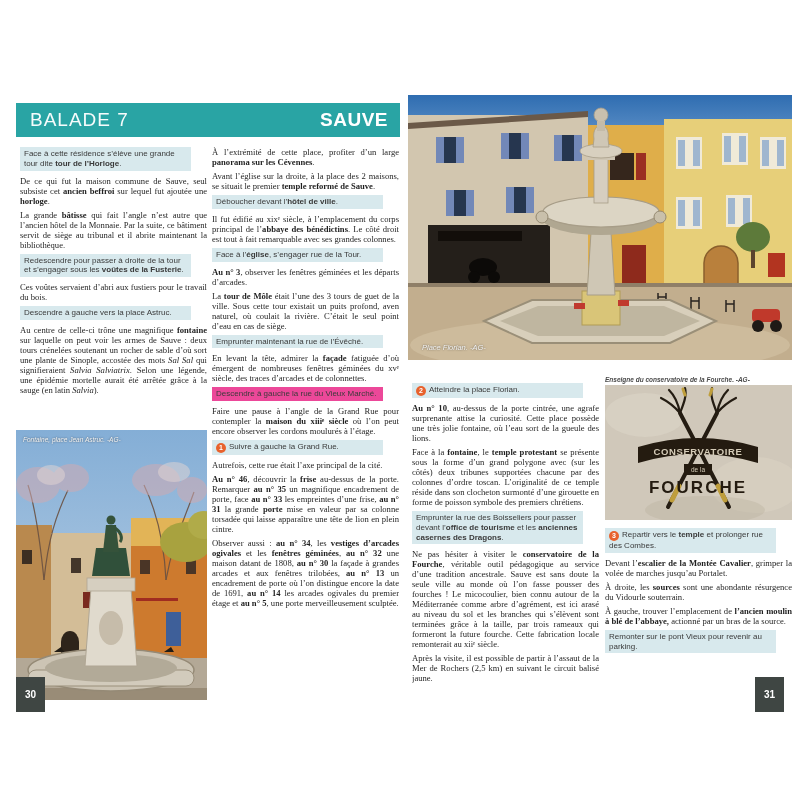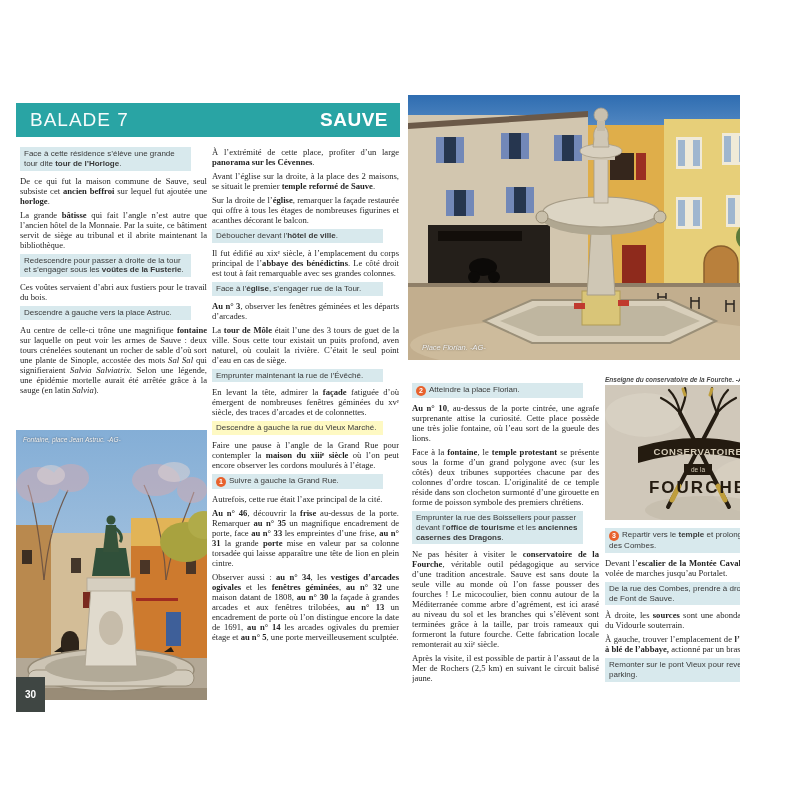--- a/index.html
+++ b/index.html
@@ -1,16 +1,16 @@
 <!DOCTYPE html>
 <html><head>
 <meta charset="utf-8">
 <style>
   html,body{margin:0;padding:0;background:#ffffff;}
-  .spread{position:relative;width:740px;height:800px;background:#ffffff;overflow:hidden;
+  .spread{position:relative;width:800px;height:800px;background:#ffffff;overflow:hidden;
           font-family:"Liberation Serif",serif;color:#222;}
   
   .banner{position:absolute;left:16px;top:103px;width:384px;height:34px;
           display:flex;align-items:center;justify-content:space-between;
           font-family:"Liberation Sans",sans-serif;}
   .banner .bal{color:rgba(255,255,255,.96);font-size:19px;letter-spacing:1px;padding-left:14px;font-weight:400;}
   .banner .town{color:#fff;font-size:19px;font-weight:700;letter-spacing:.5px;padding-right:12px;}
   
   .col{position:absolute;width:187px;overflow:hidden;}
   .bodyp{margin:0 0 4px 0;font-size:8.6px;line-height:10px;text-align:justify;color:#1f1f1f;}
@@ -46,29 +46,28 @@
       <p class="bodyp"><span>De ce qui fut la maison commune de Sauve, seul subsiste cet </span><span class="bd">ancien beffroi</span><span> sur lequel fut ajoutée une </span><span class="bd">horloge</span><span>.</span></p>
       <p class="bodyp"><span>La grande </span><span class="bd">bâtisse</span><span> qui fait l’angle n’est autre que l’ancien hôtel de la Monnaie. Par la suite, ce bâtiment servit de siège au tribunal et il abrite maintenant la bibliothèque.</span></p>
       <p class="instr" style="background: rgb(216, 233, 237);"><span>Redescendre pour passer à droite de la tour et s’engager sous les </span><span class="bd">voûtes de la Fusterie</span><span>.</span></p>
       <p class="bodyp"><span>Ces voûtes servaient d’abri aux fustiers pour le travail du bois.</span></p>
       <p class="instr" style="background: rgb(216, 233, 237);"><span>Descendre à gauche vers la place Astruc.</span></p>
       <p class="bodyp"><span>Au centre de celle-ci trône une magnifique </span><span class="bd">fontaine</span><span> sur laquelle on peut voir les armes de Sauve : deux tours crénelées soutenant un rocher de sable d’où sort une plante de Sinople, accostée des mots </span><span class="it">Sal Sal</span><span> qui signifieraient </span><span class="it">Salvia Salviatrix</span><span>. Selon une légende, une épidémie mortelle aurait été arrêtée grâce à la sauge (en latin </span><span class="it">Salvia</span><span>).</span></p>
     </div>
   <div class="col" style="left:212px;top:147px;height:558px;">
       <p class="bodyp"><span>À l’extrémité de cette place, profiter d’un large </span><span class="bd">panorama sur les Cévennes</span><span>.</span></p>
       <p class="bodyp"><span>Avant l’église sur la droite, à la place des 2 maisons, se situait le premier </span><span class="bd">temple reformé de Sauve</span><span>.</span></p>
-      <p class="bodyp"><span>Sur la droite de l’</span><span class="bd">église</span><span>, remarquer la façade restaurée qui offre à tous les étages de nombreuses figurines et acanthes décorant le balcon.</span></p>
       <p class="instr" style="background: rgb(216, 233, 237);"><span>Déboucher devant l’</span><span class="bd">hôtel de ville</span><span>.</span></p>
       <p class="bodyp"><span>Il fut édifié au xixᵉ siècle, à l’emplacement du corps principal de l’</span><span class="bd">abbaye des bénédictins</span><span>. Le côté droit est tout à fait remarquable avec ses grandes colonnes.</span></p>
       <p class="instr" style="background: rgb(216, 233, 237);"><span>Face à l’</span><span class="bd">église</span><span>, s’engager rue de la Tour.</span></p>
       <p class="bodyp"><span class="bd">Au n° 3</span><span>, observer les fenêtres géminées et les départs d’arcades.</span></p>
       <p class="bodyp"><span>La </span><span class="bd">tour de Môle</span><span> était l’une des 3 tours de guet de la ville. Sous cette tour existait un puits profond, aven naturel, où coulait la rivière. C’était le seul point d’eau en cas de siège.</span></p>
       <p class="instr" style="background: rgb(216, 233, 237);"><span>Emprunter maintenant la rue de l’Évêché.</span></p>
       <p class="bodyp"><span>En levant la tête, admirer la </span><span class="bd">façade</span><span> fatiguée d’où émergent de nombreuses fenêtres géminées du xvᵉ siècle, des traces d’arcades et de colonnettes.</span></p>
-      <p class="instr" style="background: #fef9c3;"><span>Descendre à gauche la rue du Vieux Marché.</span></p>
+      <p class="instr" style="background: #ec4899;"><span>Descendre à gauche la rue du Vieux Marché.</span></p>
       <p class="bodyp"><span>Faire une pause à l’angle de la Grand Rue pour contempler la </span><span class="bd">maison du xiiiᵉ siècle</span><span> où l’on peut encore observer les cordons moulurés à l’étage.</span></p>
       <p class="instr" style="background: rgb(216, 233, 237);"><span class="badge" style="background: rgb(232, 98, 45);">1</span><span>Suivre à gauche la Grand Rue.</span></p>
       <p class="bodyp"><span>Autrefois, cette rue était l’axe principal de la cité.</span></p>
       <p class="bodyp"><span class="bd">Au n° 46</span><span>, découvrir la </span><span class="bd">frise</span><span> au-dessus de la porte. Remarquer </span><span class="bd">au n° 35</span><span> un magnifique encadrement de porte, face </span><span class="bd">au n° 33</span><span> les empreintes d’une frise, </span><span class="bd">au n° 31</span><span> la grande </span><span class="bd">porte</span><span> mise en valeur par sa colonne torsadée qui laisse apparaître une tête de lion en plein cintre.</span></p>
       <p class="bodyp"><span>Observer aussi : </span><span class="bd">au n° 34</span><span>, les </span><span class="bd">vestiges d’arcades ogivales</span><span> et les </span><span class="bd">fenêtres géminées</span><span>, </span><span class="bd">au n° 32</span><span> une maison datant de 1808, </span><span class="bd">au n° 30</span><span> la façade à grandes arcades et aux fenêtres trilobées, </span><span class="bd">au n° 13</span><span> un encadrement de porte où l’on distingue encore la date de 1691, </span><span class="bd">au n° 14</span><span> les arcades ogivales du premier étage et </span><span class="bd">au n° 5</span><span>, une porte merveilleusement sculptée.</span></p>
     </div>
 
   <div class="photo" style="left:16px;top:430px;width:191px;height:270px;">
     <svg width="191" height="270" viewBox="0 0 191 270">
       <defs>
@@ -284,21 +283,20 @@
       <text x="93" y="70" text-anchor="middle" font-family="Liberation Sans, sans-serif" font-size="9.5" font-weight="700" letter-spacing="0.6" fill="#d5ccb8">CONSERVATOIRE</text>
       <rect x="79" y="79" width="28" height="11" fill="#241b10"></rect>
       <text x="93" y="87" text-anchor="middle" font-family="Liberation Sans, sans-serif" font-size="6.5" fill="#d5ccb8">de la</text>
       <text x="93" y="108" text-anchor="middle" font-family="Liberation Sans, sans-serif" font-size="17" font-weight="700" letter-spacing="2" fill="#241b10">FOURCHE</text>
     </svg>
   </div>
 
   <div class="col" style="left:605px;top:528px;height:172px;">
       <p class="instr" style="background: rgb(216, 233, 237);"><span class="badge" style="background: rgb(232, 98, 45);">3</span><span>Repartir vers le </span><span class="bd">temple</span><span> et prolonger rue des Combes.</span></p>
       <p class="bodyp"><span>Devant l’</span><span class="bd">escalier de la Montée Cavalier</span><span>, grimper la volée de marches jusqu’au Portalet.</span></p>
-      <p class="instr" style="background: rgb(216, 233, 237);"><span>De la rue des Combes, prendre à droite la rue de Font de Sauve.</span></p>
       <p class="bodyp"><span>À droite, les </span><span class="bd">sources</span><span> sont une abondante résurgence du Vidourle souterrain.</span></p>
       <p class="bodyp"><span>À gauche, trouver l’emplacement de </span><span class="bd">l’ancien moulin à blé de l’abbaye,</span><span> actionné par un bras de la source.</span></p>
       <p class="instr" style="background: rgb(216, 233, 237);"><span>Remonter sur le pont Vieux pour revenir au parking.</span></p>
     </div>
 
   <div class="pagebox" style="left: 16px; top: 677px; background: rgb(63, 70, 67);">30</div>
   <div class="pagebox" style="left: 755px; top: 677px; background: rgb(63, 70, 67);">31</div>
 
 </div>
 

